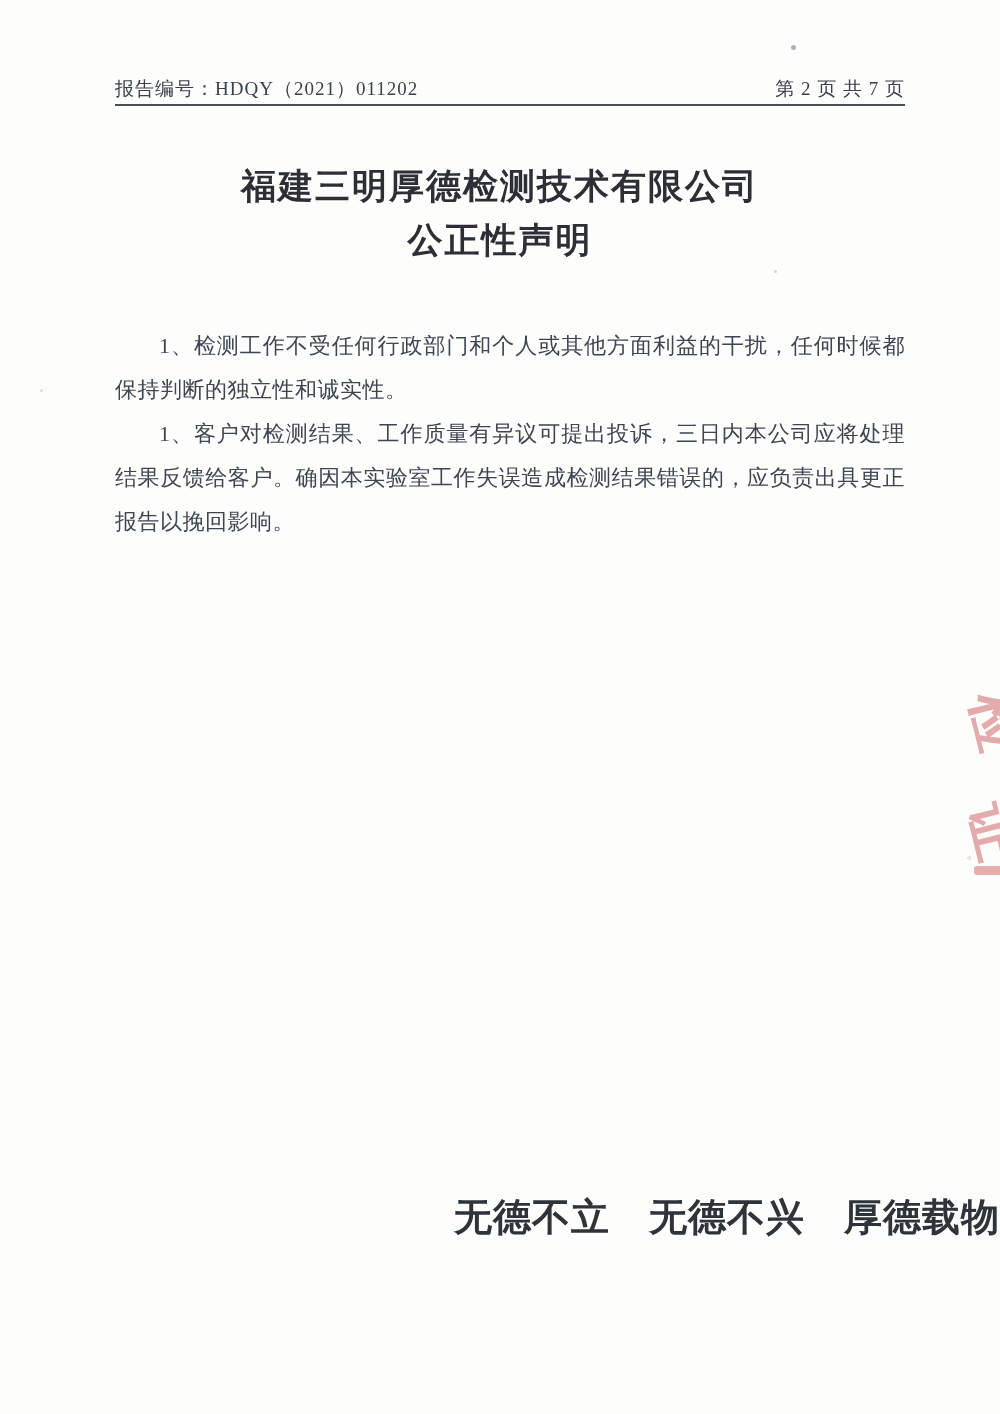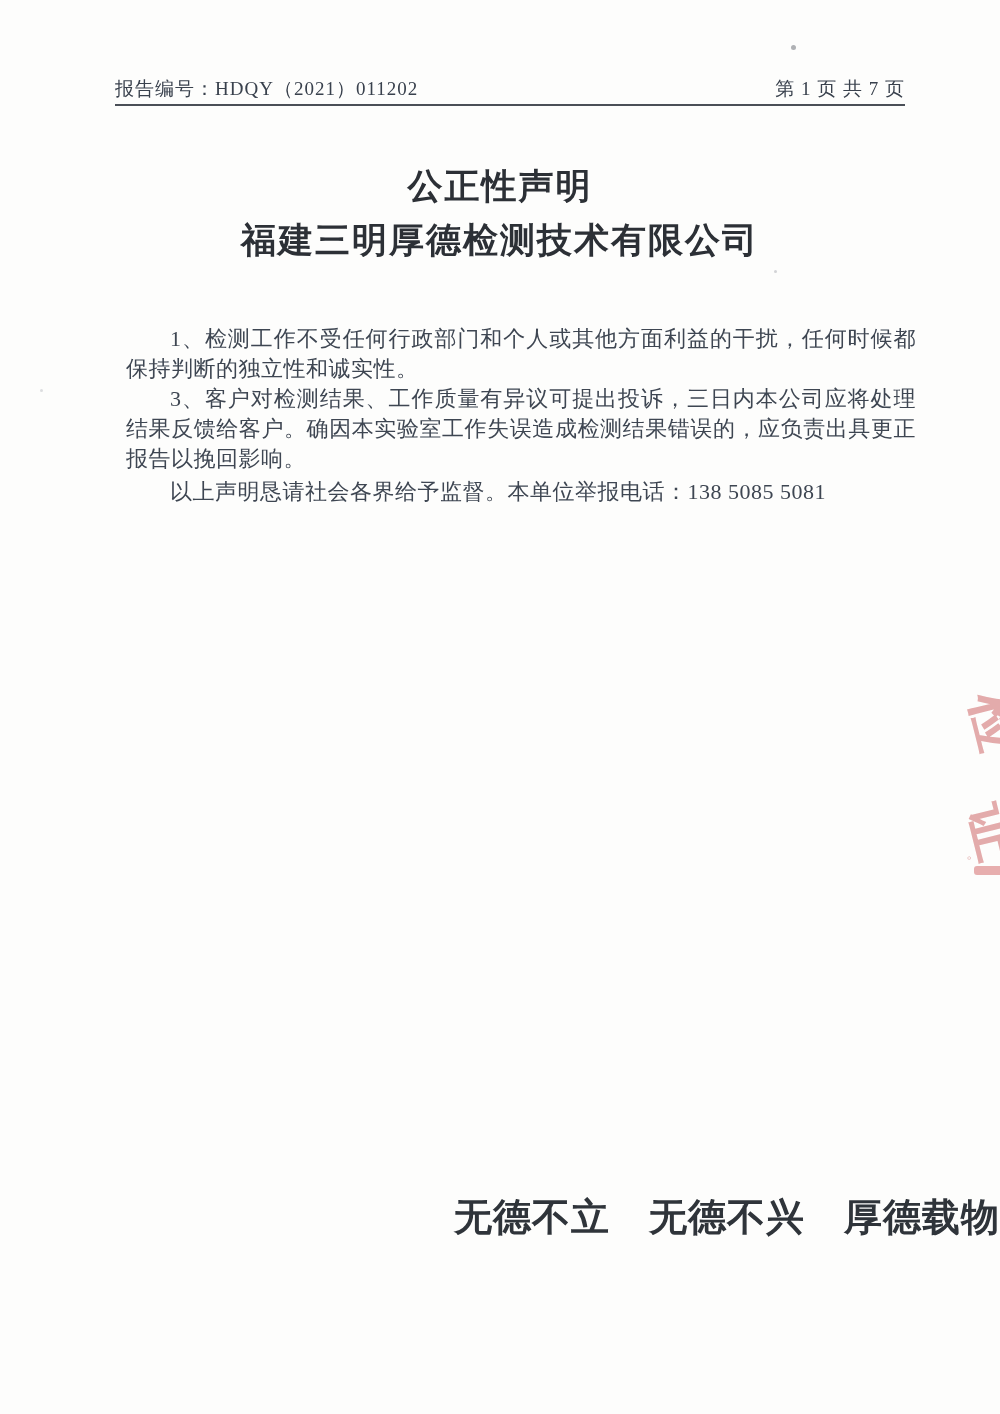--- a/index.html
+++ b/index.html
@@ -49,25 +49,24 @@
     line-height: 54px;
     letter-spacing: 2px;
   }
   
   .body-block {
     position: absolute;
     top: 324px;
     left: 115px;
     width: 790px;
     font-size: 22px;
-    line-height: 30px;
+    line-height: 44px;
     letter-spacing: 0.5px;
     text-align: justify;
     color: #3e4652;
-    margin-left: 11px;
   }
   .body-block p {
     margin: 0;
     text-indent: 2em;
   }
   .closing-1 { margin-top: 38px !important; }
   .closing-2 { margin-top: 3px !important; }
   
   .slogan {
     position: absolute;
@@ -118,33 +117,32 @@
   .speck-2 { left: 774px; top: 270px; width: 3px; height: 3px; background: #b5b8bc; opacity: 0.6; }
   .speck-3 { left: 40px; top: 389px; width: 3px; height: 3px; background: #c6c8cb; opacity: 0.6; }
 </style>
 </head>
 <body>
 
 <div class="page">
 
   <div class="header">
     <span>报告编号：HDQY（2021）011202</span>
-    <span>第 1 页 共 7 页</span>
+    <span>第 2 页 共 7 页</span>
   </div>
   <div class="header-rule"></div>
 
   <div class="title-block">
+    <div class="title-line">福建三明厚德检测技术有限公司</div>
     <div class="title-line">公正性声明</div>
-    <div class="title-line">福建三明厚德检测技术有限公司</div>
   </div>
 
   <div class="body-block">
     <p>1、检测工作不受任何行政部门和个人或其他方面利益的干扰，任何时候都保持判断的独立性和诚实性。</p>
-    <p>3、客户对检测结果、工作质量有异议可提出投诉，三日内本公司应将处理结果反馈给客户。确因本实验室工作失误造成检测结果错误的，应负责出具更正报告以挽回影响。</p>
-    <p class="closing-2">以上声明恳请社会各界给予监督。本单位举报电话：138 5085 5081</p>
+    <p>1、客户对检测结果、工作质量有异议可提出投诉，三日内本公司应将处理结果反馈给客户。确因本实验室工作失误造成检测结果错误的，应负责出具更正报告以挽回影响。</p>
   </div>
 
   <div class="slogan">无德不立　无德不兴　厚德载物</div>
 
   <div class="stamp-frag top">检</div>
   <div class="stamp-frag bottom">证</div>
   <div class="stamp-dot">。</div>
   <div class="stamp-bar"></div>
 
   <div class="speck speck-1"></div>

